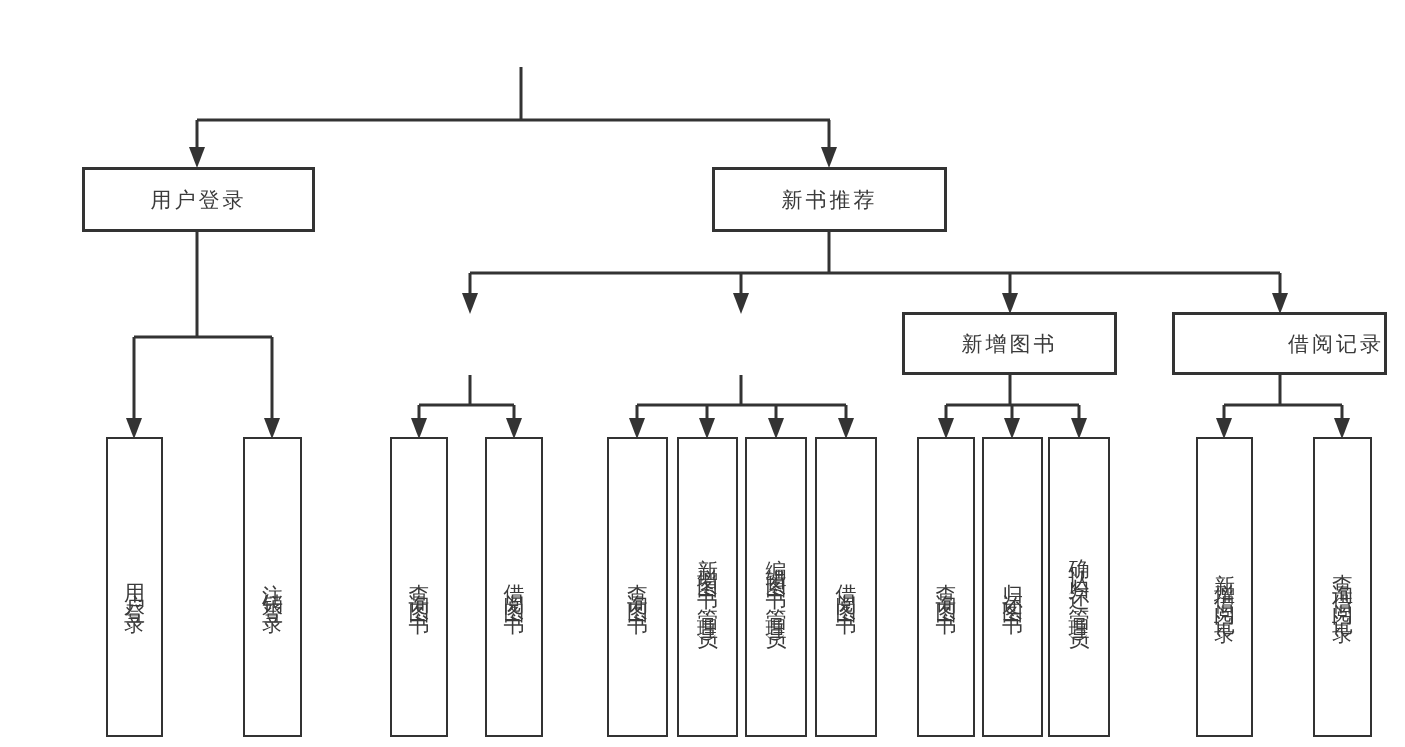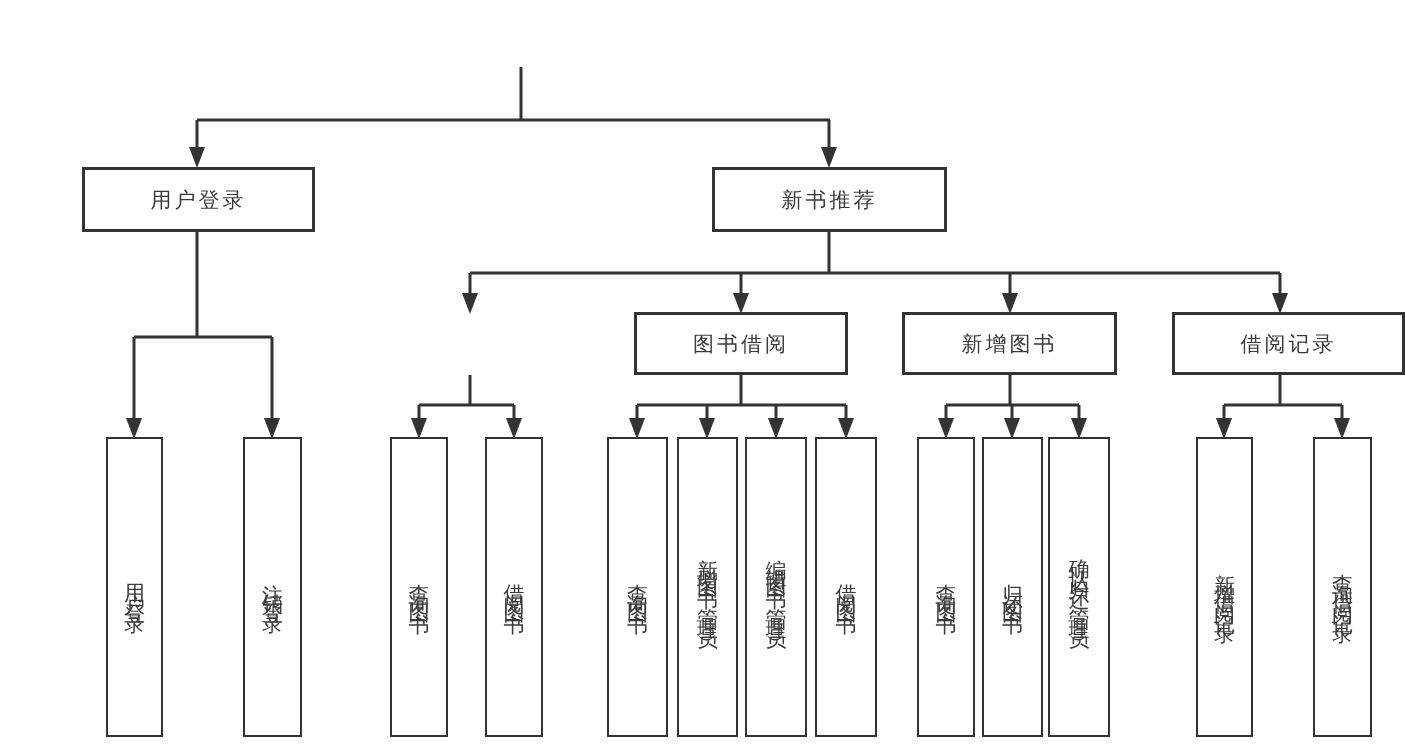--- a/index.html
+++ b/index.html
@@ -128,27 +128,24 @@
   </svg>
 
 
   <div class="node" style="left:82px; top:167px; width:233px; height:65px;">
     <span>用户登录</span>
   </div>
   <div class="node" style="left:712px; top:167px; width:235px; height:65px;">
     <span>新书推荐</span>
   </div>
 
-  <div class="node" style="left:634px; top:312px; width:214px; height:63px;">
-    <span>图书借阅</span>
-  </div>
   <div class="node" style="left:902px; top:312px; width:215px; height:63px;">
     <span>新增图书</span>
   </div>
-  <div class="node" style="left:1172px; top:312px; width:233px; height:63px;">
+  <div class="node" style="left:1172px; top:312px; width:215px; height:63px;justify-content:flex-end;">
     <span>借阅记录</span>
   </div>
 
   <div class="node leaf" style="left:106px; top:437px; width:57px; height:300px;">
     <span>用户登录</span>
   </div>
   <div class="node leaf" style="left:243px; top:437px; width:59px; height:300px;">
     <span>注销登录</span>
   </div>
   <div class="node leaf" style="left:390px; top:437px; width:58px; height:300px;">

